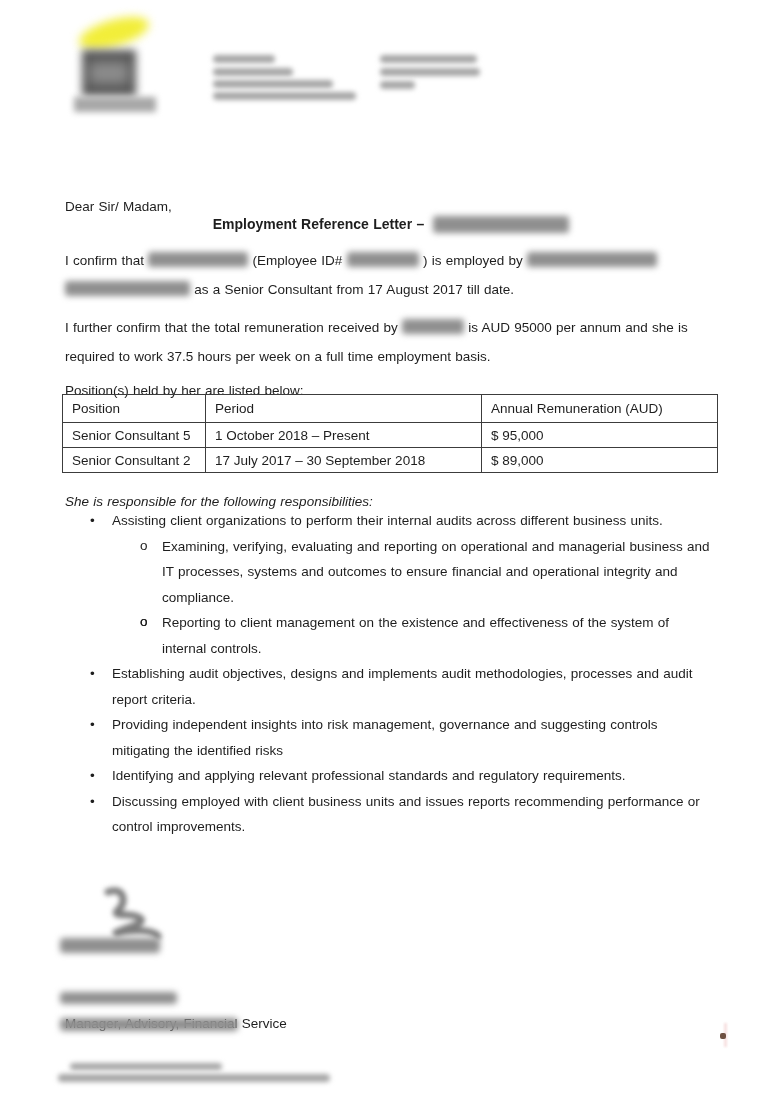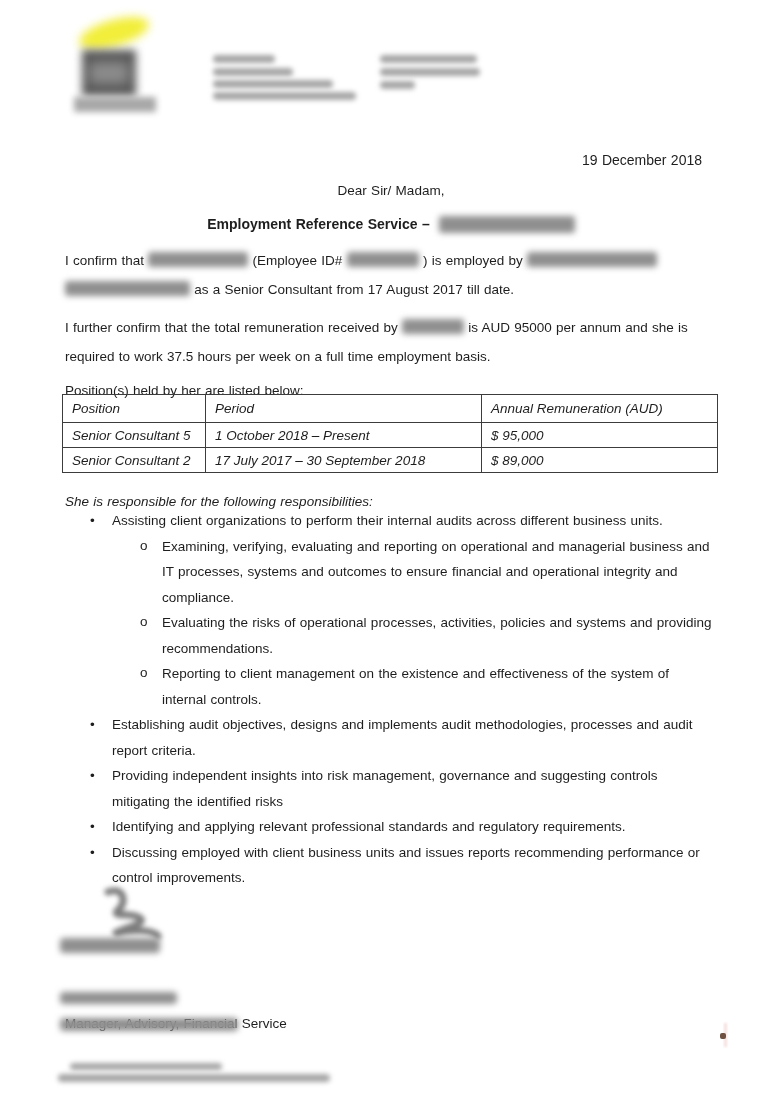--- a/index.html
+++ b/index.html
@@ -27,34 +27,34 @@
           background:#555555; filter:blur(4px); }
   .ey-block .inner { position:absolute; left:7px; top:12px; width:40px; height:22px;
           background:#8d8d8d; filter:blur(4px); }
   .ey-tagline { position:absolute; left:74px; top:97px; width:82px; height:15px;
           background:#a8a8a8; filter:blur(3px); }
 
   
   .abs { position:absolute; }
   .content { left:65px; width:652px; font-size:13.5px; line-height:29px; word-spacing:0.5px; }
   .date-line { top:146px; text-align:right; padding-right:15px; font-size:14px; }
-  .salutation { top:176px;text-align:center; }
+  .salutation { top:192px; }
   .subject { top:210px; display:flex; justify-content:center; align-items:center; gap:9px;
              font-weight:bold; font-size:14px; }
   .subject .redact-inline { height:17px; }
   .para1 { top:246px; }
   .para2 { top:313px; }
   .table-intro { top:376px; }
   .resp-intro { top:487px;font-style:italic; }
 
   
   .pos-table { position:absolute; left:62px; top:394px; width:655px;
                border-collapse:collapse; table-layout:fixed; font-size:13.5px; color:#1e1e1e; }
   .pos-table th, .pos-table td { border:1px solid #3c3c3c; text-align:left;
-               font-weight:normal; padding:3px 9px;font-style:italic; }
+               font-weight:normal; padding:3px 9px; }
   .pos-table th { height:28px; }
   .pos-table td { height:25px; }
   .col-position { width:143px; } .col-period { width:276px; } .col-remun { width:236px;margin-top:40px; }
 
   
   .resp-list { top:508px; line-height:25.5px; }
   .li1 { position:relative; padding-left:47px; }
   .li1 > .b1 { position:absolute; left:25px; top:0; }
   .li2 { position:relative; padding-left:97px; }
   .li2 > .b2 { position:absolute; left:75px; top:-1px; }
@@ -87,25 +87,24 @@
 
   <div class="redact-bar light" style="left:213px; top:55px;  width:62px;  height:8px;"></div>
   <div class="redact-bar light" style="left:213px; top:68px;  width:80px;  height:8px;"></div>
   <div class="redact-bar light" style="left:213px; top:80px;  width:120px; height:8px;"></div>
   <div class="redact-bar light" style="left:213px; top:92px;  width:143px; height:8px;"></div>
 
   <div class="redact-bar light" style="left:380px; top:55px;  width:97px;  height:8px;"></div>
   <div class="redact-bar light" style="left:380px; top:68px;  width:100px; height:8px;"></div>
   <div class="redact-bar light" style="left:380px; top:81px;  width:35px;  height:8px;"></div>
 
-  <div class="abs content date-line soft">19 December 2018</div>
   <div class="abs content salutation soft">Dear Sir/ Madam,</div>
 
   <div class="abs content subject soft">
-    <span>Employment Reference Service –</span>
+    <span>Employment Reference Letter –</span>
     <span class="redact-inline" style="width:136px;"></span>
   </div>
 
   <div class="abs content para1 soft">
     <span>I confirm that</span>
     <span class="redact-inline" style="width:100px;"></span>
     <span>(Employee ID#</span>
     <span class="redact-inline" style="width:72px;"></span>
     <span>) is employed by</span>
     <span class="redact-inline" style="width:130px;"></span>
@@ -141,21 +140,21 @@
           <td>$ 89,000</td>
         </tr>
       </tbody>
   </table>
 
   <div class="abs content resp-intro soft">She is responsible for the following responsibilities:</div>
 
   <div class="abs content resp-list soft">
       <div class="li1"><span class="b1">•</span><span>Assisting client organizations to perform their internal audits across different business units.</span></div>
       <div class="li2"><span class="b2">o</span><span>Examining, verifying, evaluating and reporting on operational and managerial business and IT processes, systems and outcomes to ensure financial and operational integrity and compliance.</span></div>
-      <div class="li2"><span class="b2">o</span><span>Evaluating the risks of operational processes, activities, policies and systems and providing recommendations.</span></div>
+      <div class="li2"><span class="b2">o</span></div>
       <div class="li2"><span class="b2">o</span><span>Reporting to client management on the existence and effectiveness of the system of internal controls.</span></div>
       <div class="li1"><span class="b1">•</span><span>Establishing audit objectives, designs and implements audit methodologies, processes and audit report criteria.</span></div>
       <div class="li1"><span class="b1">•</span><span>Providing independent insights into risk management, governance and suggesting controls mitigating the identified risks</span></div>
       <div class="li1"><span class="b1">•</span><span>Identifying and applying relevant professional standards and regulatory requirements.</span></div>
       <div class="li1"><span class="b1">•</span><span>Discussing employed with client business units and issues reports recommending performance or control improvements.</span></div>
     </div>
 
   <svg class="sig-squiggle" width="92" height="66" viewBox="0 0 92 66">
     <path d="M20 8 C 35 2, 40 18, 30 26 C 22 34, 44 28, 52 34 C 60 40, 34 44, 26 50 C 40 46, 62 44, 70 52" fill="none" stroke="#7d7d7d" stroke-width="7" stroke-linecap="round"></path>
   </svg>

